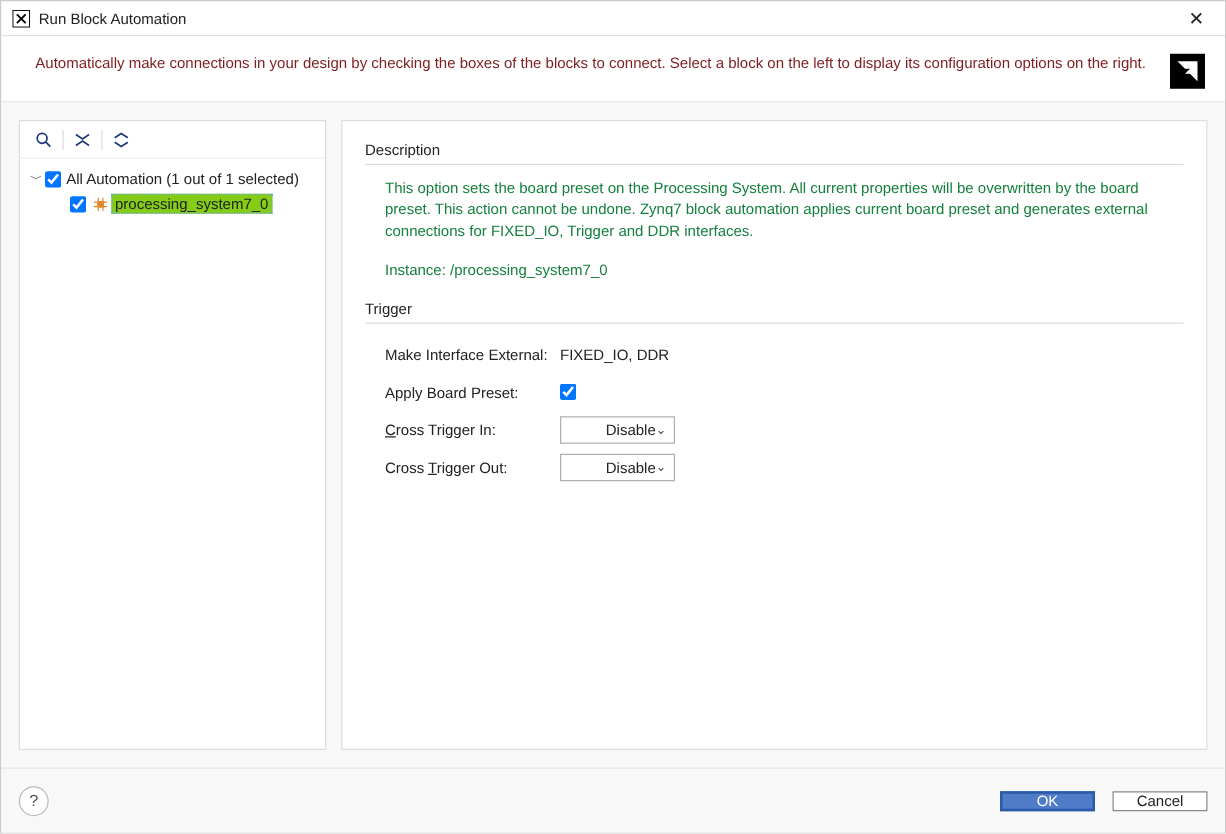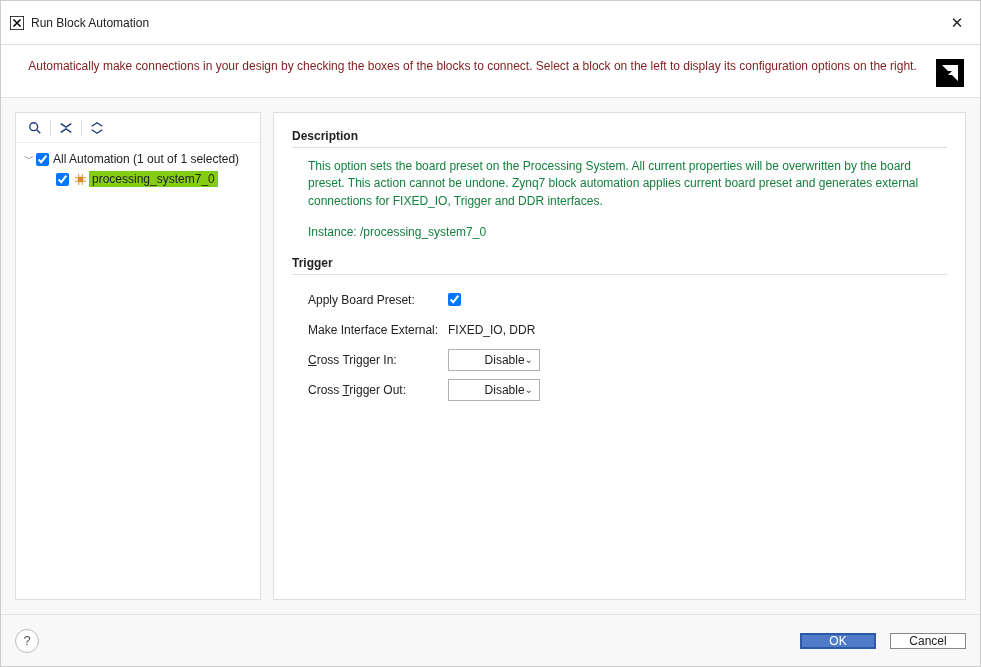--- a/index.html
+++ b/index.html
@@ -19,21 +19,21 @@
     }
     .dialog {
       width: 981px;
       height: 667px;
       border: 1px solid #ccc;
       display: flex;
       flex-direction: column;
       background: #fff;
     }
     .titlebar {
-      height: 44px;
+      height: 28px;
       display: flex;
       align-items: center;
       padding: 0 8px;
       border-bottom: 1px solid #e0e0e0;
     }
     .titlebar-icon {
       width: 16px;
       height: 16px;
       display: flex;
       align-items: center;
@@ -153,21 +153,21 @@
       border:1px dotted #6aa8d8;
     }
     .right-panel {
       flex: 1;
       background: #fff;
       border: 1px solid #ddd;
       padding: 16px 18px;
       overflow: auto;
     }
     .section-title {
-      font-weight: bold;
+      font-weight: normal;
       font-size: 12px;
       margin-bottom: 4px;
     }
     .hr {
       border: none;
       border-top: 1px solid #ddd;
       margin: 2px 0 10px 0;
     }
     .desc-body {
       padding: 0 0 0 16px;
@@ -320,26 +320,26 @@
       <hr class="hr">
       <div class="desc-body">
         <p>This option sets the board preset on the Processing System. All current properties will be overwritten by the board preset. This action cannot be undone. Zynq7 block automation applies current board preset and generates external connections for FIXED_IO, Trigger and DDR interfaces.</p>
         <p>Instance: /processing_system7_0</p>
       </div>
 
       <div class="section-title">Trigger</div>
       <hr class="hr">
       <div class="options-table">
         <div class="opt-row">
+          <span class="opt-label">Make Interface External:</span>
+          <span class="opt-val">FIXED_IO, DDR</span>
+        </div>
+        <div class="opt-row">
           <span class="opt-label">Apply Board Preset:</span>
           <input type="checkbox" checked="" class="tree-chk" style="">
-        </div>
-        <div class="opt-row">
-          <span class="opt-label">Make Interface External:</span>
-          <span class="opt-val">FIXED_IO, DDR</span>
         </div>
         <div class="opt-row">
           <span class="opt-label"><span style="text-decoration:underline">C</span>ross Trigger In:</span>
           <div class="select">
             <span>Disable</span>
             <span class="chev">⌄</span>
           </div>
         </div>
         <div class="opt-row">
           <span class="opt-label">Cross <span style="text-decoration:underline">T</span>rigger Out:</span>

